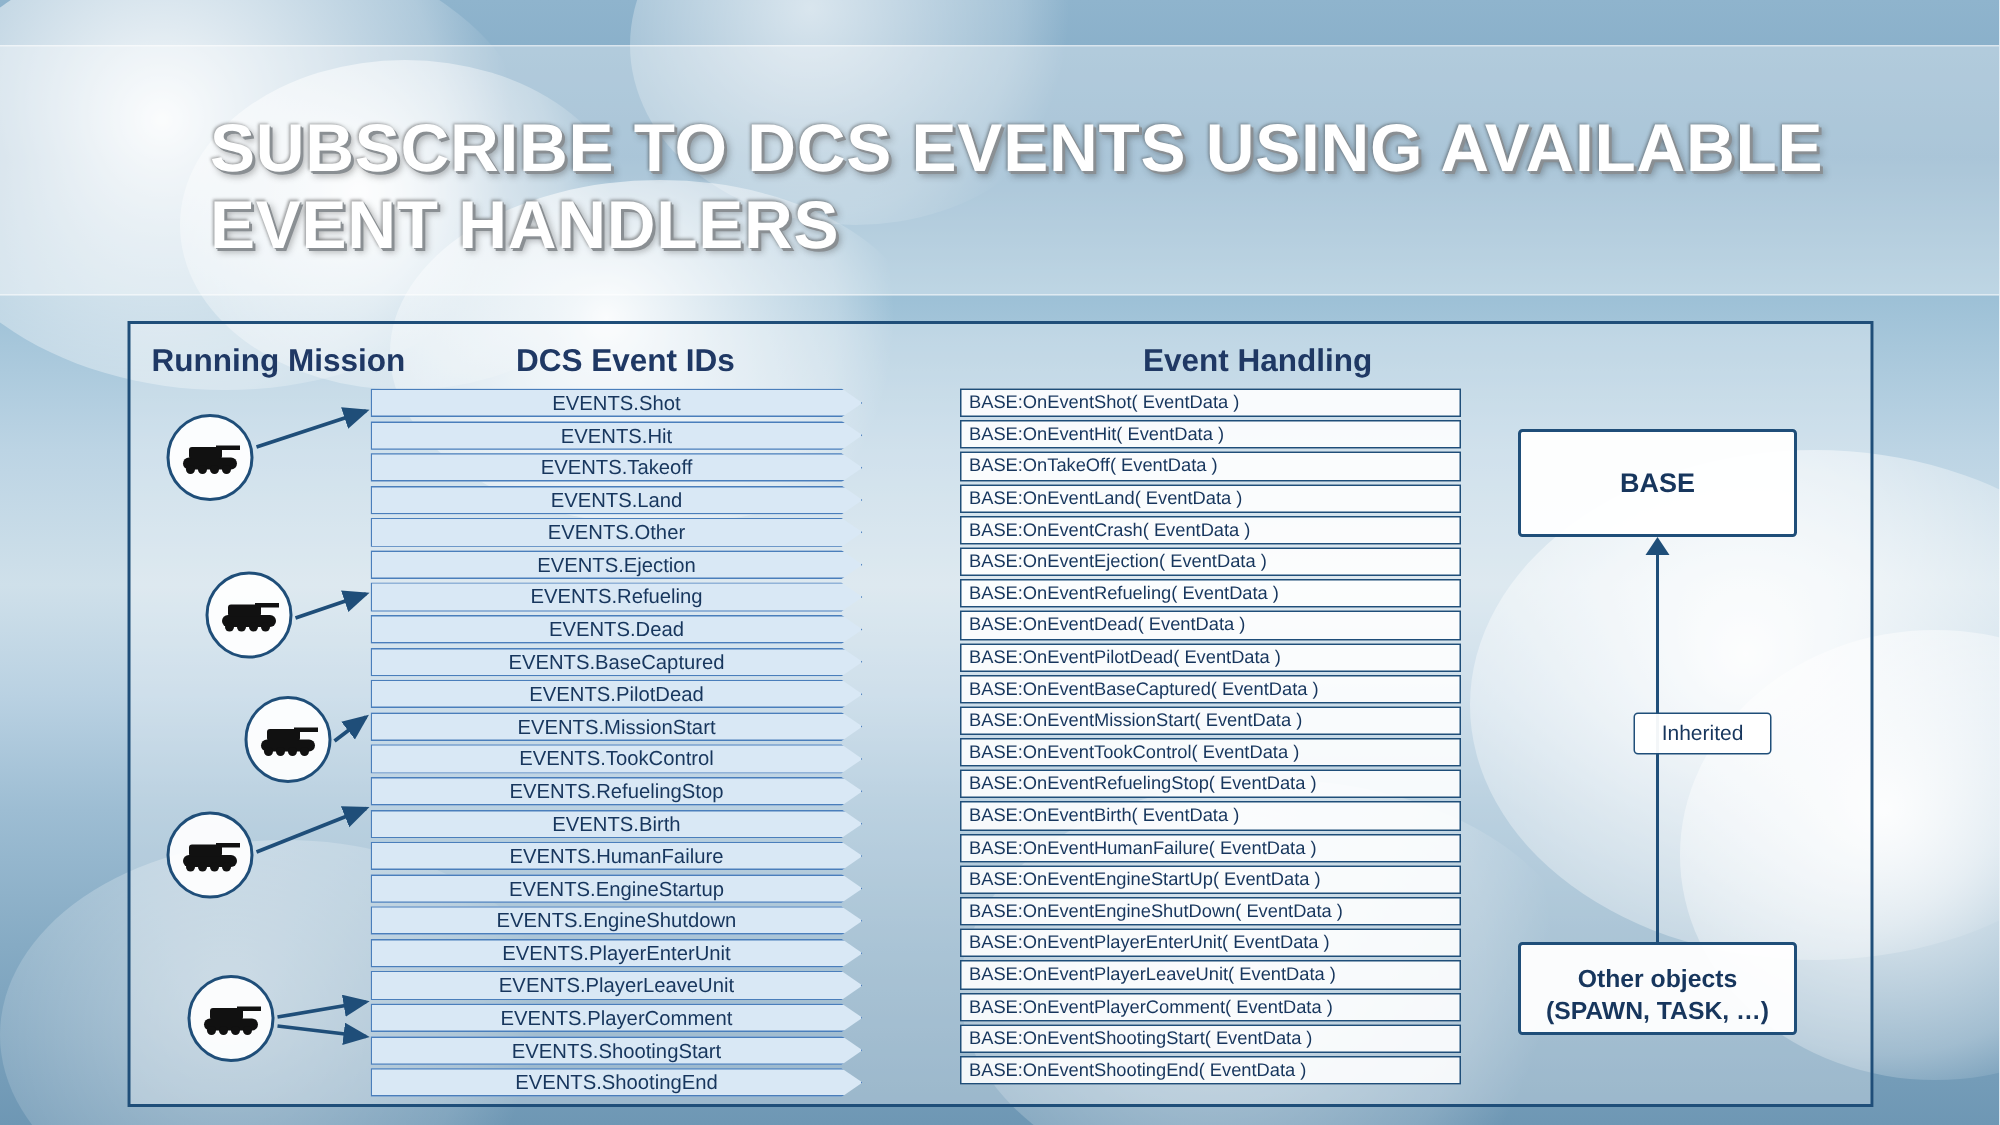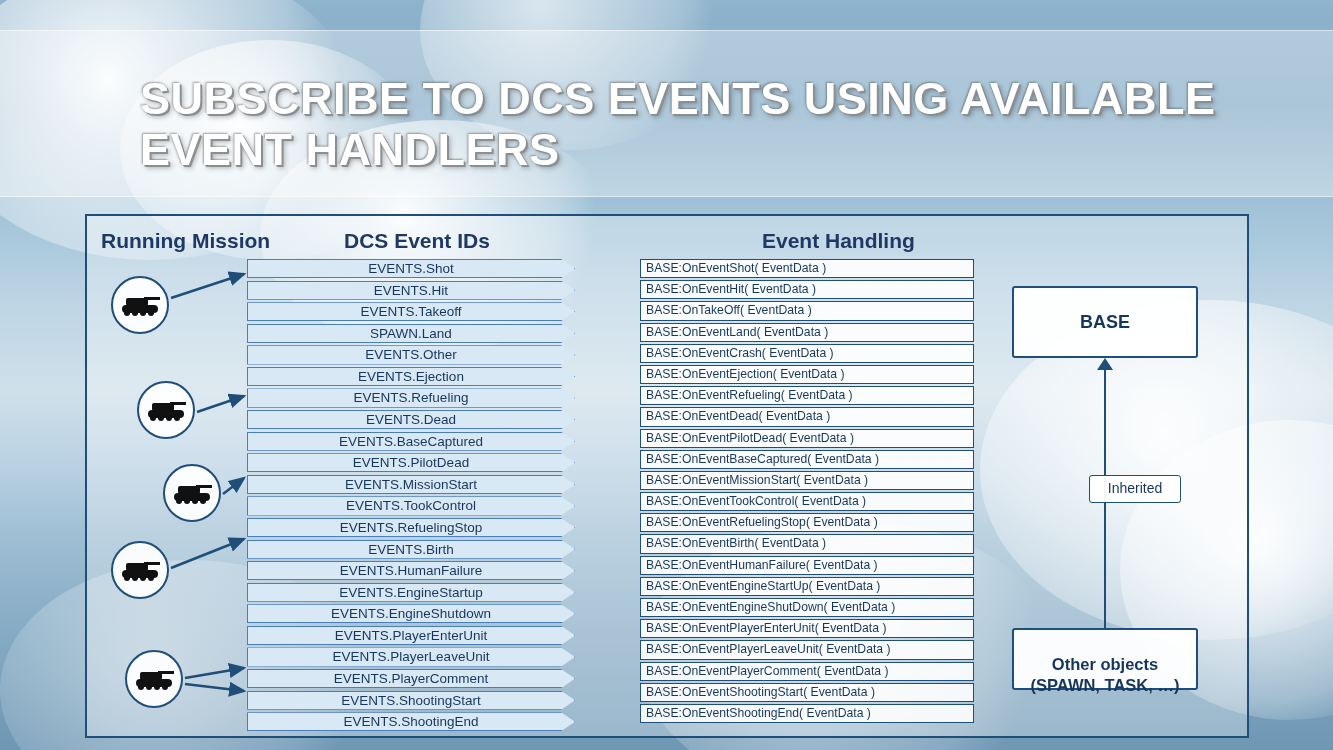--- a/index.html
+++ b/index.html
@@ -137,21 +137,21 @@
     left: 925px; top: 70px;
     width: 186px; height: 72px;
     font-size: 18px;
     line-height: 68px;
   }
   #box-other {
     left: 925px; top: 412px;
     width: 186px; height: 62px;
     font-size: 16.5px;
     line-height: 1.28;
-    padding-top: 24px;
+    padding-top: 13px;
   }
   #box-inherited {
     left: 1002px; top: 259px;
     width: 92px; height: 28px;
     font-size: 14px;
     font-weight: normal;
     line-height: 24px;
     background: rgba(255,255,255,0.95);
     border: 1px solid #1f4e79;
   }
@@ -280,21 +280,21 @@
       <line x1="136" y1="278" x2="157" y2="262" stroke="#1f4e79" stroke-width="2.5" marker-end="url(#ah)"></line>
       <line x1="84" y1="352" x2="157" y2="323" stroke="#1f4e79" stroke-width="2.5" marker-end="url(#ah)"></line>
       <line x1="98" y1="462" x2="157" y2="452" stroke="#1f4e79" stroke-width="2.5" marker-end="url(#ah)"></line>
       <line x1="98" y1="468" x2="157" y2="475" stroke="#1f4e79" stroke-width="2.5" marker-end="url(#ah)"></line>
     </svg>
 
     <div class="ids" id="ids-list">
         <div class="id-chip">EVENTS.Shot</div>
         <div class="id-chip">EVENTS.Hit</div>
         <div class="id-chip">EVENTS.Takeoff</div>
-        <div class="id-chip">SPAWN.Land</div>
+        <div class="id-chip">EVENTS.Land</div>
         <div class="id-chip">EVENTS.Other</div>
         <div class="id-chip">EVENTS.Ejection</div>
         <div class="id-chip">EVENTS.Refueling</div>
         <div class="id-chip">EVENTS.Dead</div>
         <div class="id-chip">EVENTS.BaseCaptured</div>
         <div class="id-chip">EVENTS.PilotDead</div>
         <div class="id-chip">EVENTS.MissionStart</div>
         <div class="id-chip">EVENTS.TookControl</div>
         <div class="id-chip">EVENTS.RefuelingStop</div>
         <div class="id-chip">EVENTS.Birth</div>

